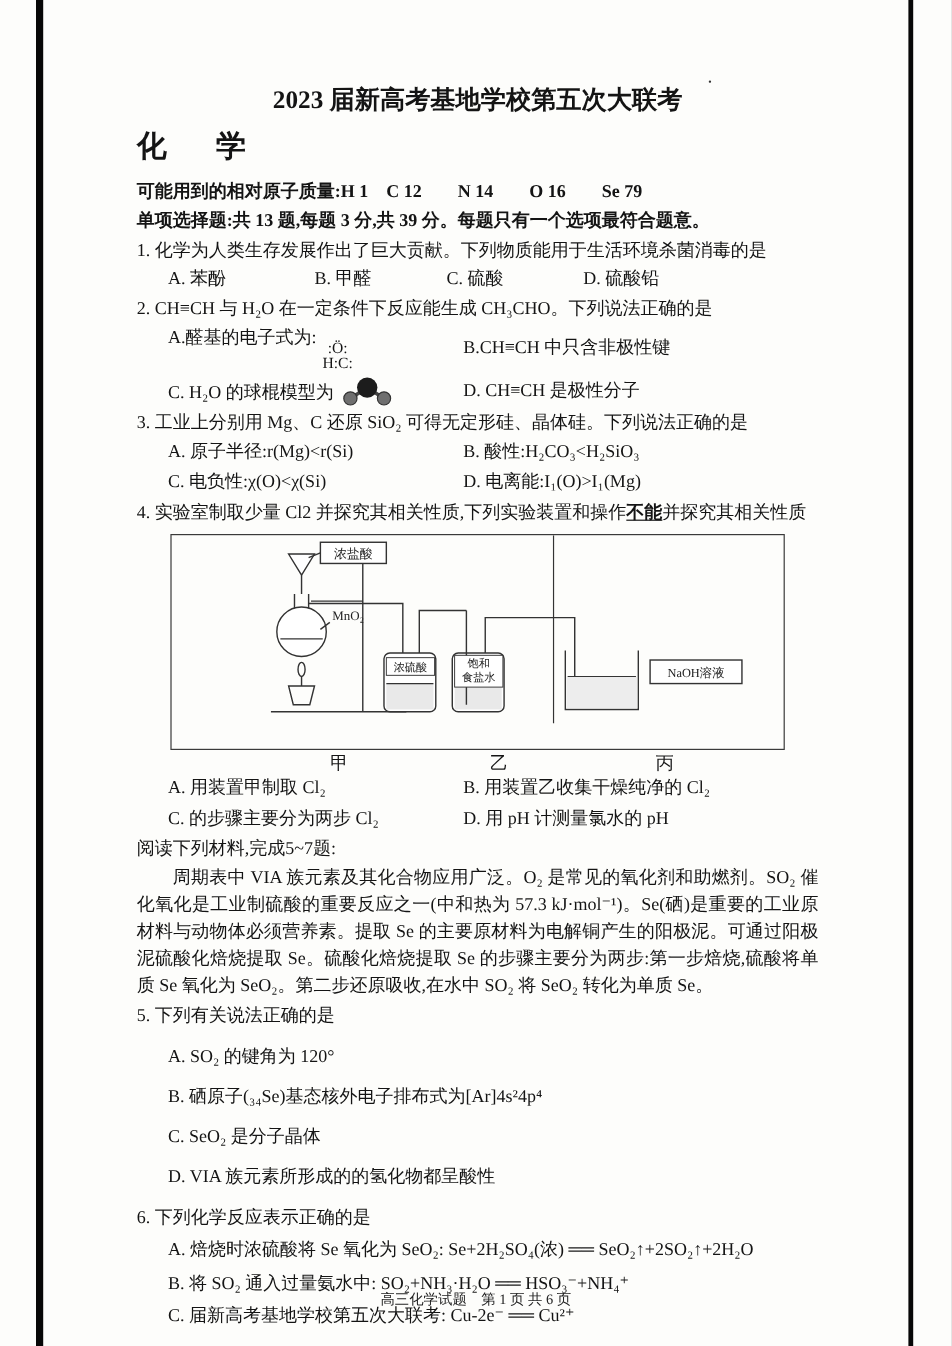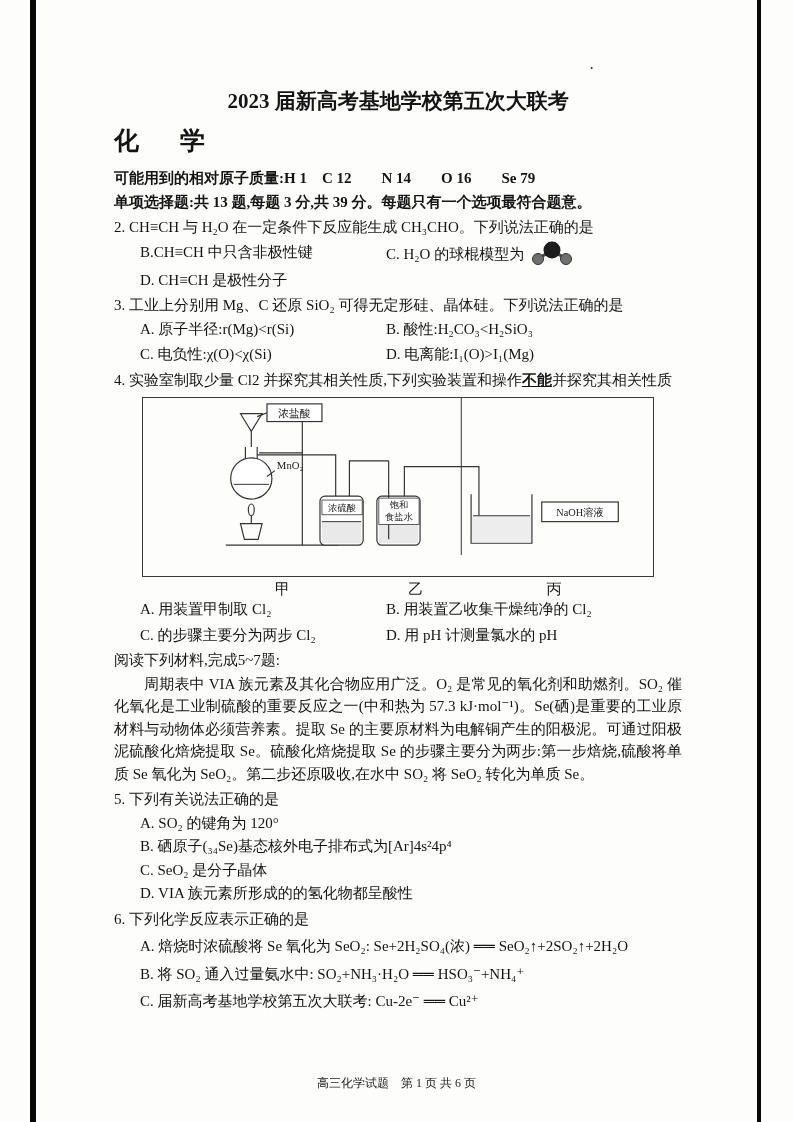--- a/index.html
+++ b/index.html
@@ -4,32 +4,32 @@
 <style>
   *{box-sizing:border-box;}
   html,body{margin:0;padding:0;background:#cfcfcf;}
   body{display:flex;justify-content:center;}
   .page{position:relative;width:793px;height:1122px;background:#fdfdfb;overflow:hidden;
         font-family:"Liberation Serif","DejaVu Serif",serif;color:#141414;}
   .scan-bar{position:absolute;top:0;height:100%;background:#070707;}
   .scan-bar.left{left:30px;width:6px;}
   .scan-bar.right{left:757px;width:4px;}
   .top-dot{position:absolute;left:589px;top:60px;font-size:16px;color:#333;}
-  .content{position:absolute;left:114px;top:86px;width:568px;font-size:15px;line-height:1.5;}
+  .content{position:absolute;left:114px;top:68px;width:568px;font-size:15px;line-height:1.5;}
   .title{margin:0;text-align:center;font-weight:700;font-size:21px;}
   .subject{margin:4px 0 8px;text-align:left;font-weight:700;font-size:25px;letter-spacing:8px;}
   .bold-line{font-weight:700;margin:1px 0;}
   .q{margin-top:3px;}
   .stem{margin:1px 0;}
   .opts4{display:flex;padding-left:26px;}
   .opts4 span:nth-child(1){width:122px;}
   .opts4 span:nth-child(2){width:110px;}
   .opts4 span:nth-child(3){width:114px;}
   .grid2{display:grid;grid-template-columns:246px 1fr;padding-left:26px;row-gap:3px;align-items:center;}
-  .optline{padding-left:26px;margin:1px 0;}
+  .optline{padding-left:26px;margin:11px 0;}
   .q6 .optline{margin:5px 0;}
   .emph{font-weight:700;text-decoration:underline;}
   .estack{display:inline-flex;flex-direction:column;align-items:center;line-height:1.05;font-size:13px;vertical-align:-8px;margin-left:5px;}
   .model-svg{vertical-align:-7px;margin-left:5px;}
   .figure{width:512px;margin:6px auto 0;}
   .figure-box{border:1.5px solid #3a3a3a;height:180px;}
   .figure-box svg{display:block;}
   .figure-labels{position:relative;height:21px;font-size:15px;}
   .figure-labels span{position:absolute;top:1px;}
   .fl-jia{left:26%;}.fl-yi{left:52%;}.fl-bing{left:79%;}
@@ -46,24 +46,39 @@
   <div class="top-dot">·</div>
 
   <div class="content">
 
     <h1 class="title">2023 届新高考基地学校第五次大联考</h1>
     <div class="subject">化　学</div>
 
     <div class="bold-line">可能用到的相对原子质量:H 1　C 12　　N 14　　O 16　　Se 79</div>
     <div class="bold-line">单项选择题:共 13 题,每题 3 分,共 39 分。每题只有一个选项最符合题意。</div>
 
+    <div class="q">
+      <div class="stem">1. 化学为人类生存发展作出了巨大贡献。下列物质能用于生活环境杀菌消毒的是</div>
+      <div class="opts4">
+        <span>A. 苯酚</span>
+        <span>B. 甲醛</span>
+        <span>C. 硫酸</span>
+        <span>D. 硫酸铅</span>
+      </div>
+    </div>
 
     <div class="q">
       <div class="stem">2. CH≡CH 与 H₂O 在一定条件下反应能生成 CH₃CHO。下列说法正确的是</div>
       <div class="grid2">
+        <div>
+          <span>A.醛基的电子式为:</span><span class="estack">
+              <span>:Ö:</span>
+              <span>H:C:</span>
+            </span>
+        </div>
         <div>B.CH≡CH 中只含非极性键</div>
         <div>
           <span>C. H₂O 的球棍模型为</span><svg class="model-svg" width="46" height="26" viewBox="0 0 46 26">
             <line x1="23" y1="10" x2="9" y2="19" stroke="#444" stroke-width="3"></line>
             <line x1="23" y1="10" x2="37" y2="19" stroke="#444" stroke-width="3"></line>
             <circle cx="23" cy="10" r="8.5" fill="#1c1c1c"></circle>
             <circle cx="9" cy="19" r="5.5" fill="#6f6f6f" stroke="#333"></circle>
             <circle cx="37" cy="19" r="5.5" fill="#6f6f6f" stroke="#333"></circle>
           </svg>
         </div>

